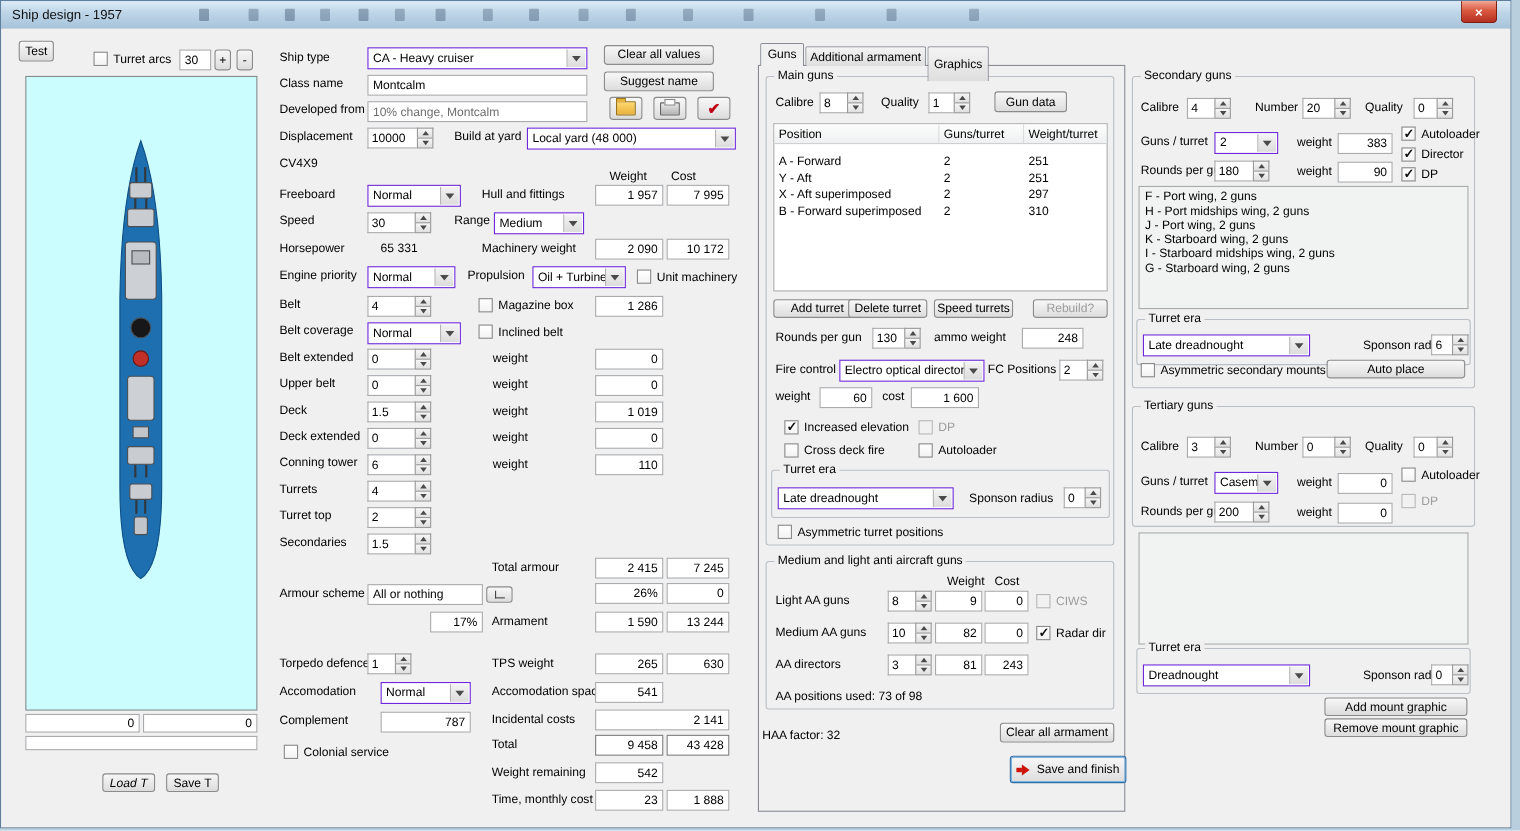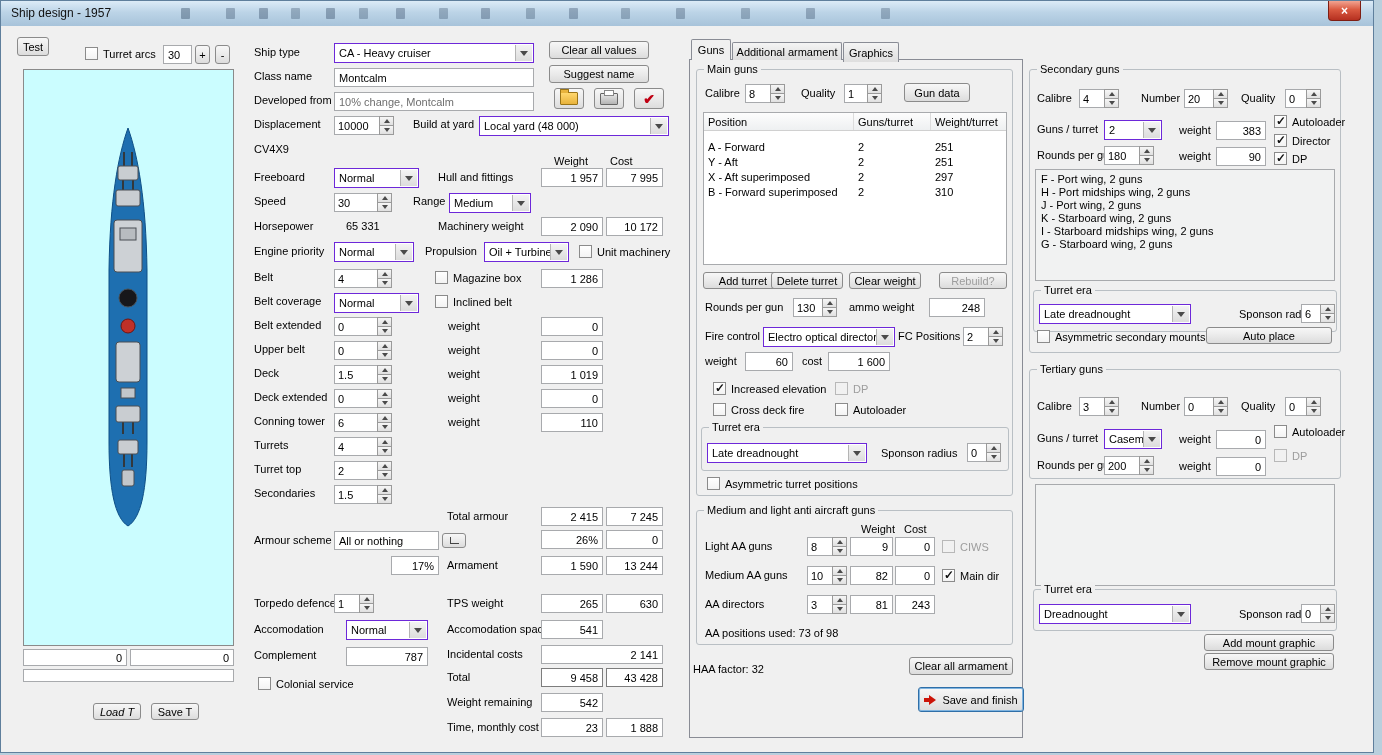--- a/index.html
+++ b/index.html
@@ -352,21 +352,21 @@
 
     <span class="l" style="left:446px;top:670px">Weight remaining</span>
     <div class="f" style="left:540px;top:667px;width:62px">542</div>
     <span class="l" style="left:446px;top:695px">Time, monthly cost</span>
     <div class="f" style="left:540px;top:692px;width:62px">23</div>
     <div class="f" style="left:605px;top:692px;width:57px">1 888</div>
 
     <div class="panel" style="left:688px;top:33px;width:334px;height:679px"></div>
     <div class="tab active" style="left:690px;top:13px;width:40px;height:21px">Guns</div>
     <div class="tab" style="left:731px;top:16px;width:110px;height:18px">Additional armament</div>
-    <div class="tab" style="left:842px;top:16px;width:56px;height:20px">Graphics</div>
+    <div class="tab" style="left:842px;top:16px;width:56px;height:32px">Graphics</div>
 
     <div class="g" style="left:695px;top:43px;width:317px;height:427px">
         <span class="gt">Main guns</span>
       </div>
     <span class="l" style="left:704px;top:61px">Calibre</span>
     <div class="s" style="left:744px;top:58px;width:40px">
         <span class="v">8</span>
         <span class="ud">
           <span class="u"></span>
           <span class="d"></span>
@@ -405,21 +405,21 @@
       </div>
       <div class="trw">
         <span class="td" style="width:150px">B - Forward superimposed</span>
         <span class="td" style="width:77px">2</span>
         <span class="td" style="width:75px">310</span>
       </div>
     </div>
 
     <div class="b" style="left:702px;top:246px;width:80px;height:17px">Add turret</div>
     <div class="b" style="left:770px;top:246px;width:72px;height:17px">Delete turret</div>
-    <div class="b" style="left:848px;top:246px;width:72px;height:17px">Clear weight</div>
+    <div class="b" style="left:848px;top:246px;width:72px;height:17px">Speed turrets</div>
     <div class="b dis" style="left:938px;top:246px;width:68px;height:17px">Rebuild?</div>
 
     <span class="l" style="left:704px;top:275px">Rounds per gun</span>
     <div class="s" style="left:792px;top:272px;width:44px">
         <span class="v">130</span>
         <span class="ud">
           <span class="u"></span>
           <span class="d"></span>
         </span>
       </div>
@@ -508,21 +508,21 @@
         <span class="v">10</span>
         <span class="ud">
           <span class="u"></span>
           <span class="d"></span>
         </span>
       </div>
     <div class="f" style="left:849px;top:540px;width:43px">82</div>
     <div class="f" style="left:894px;top:540px;width:40px">0</div>
     <div class="k ck" style="left:941px;top:543px">
         <span class="bx"></span>
-        <span>Main dir</span>
+        <span>Radar dir</span>
       </div>
 
     <span class="l" style="left:704px;top:572px">AA directors</span>
     <div class="s" style="left:806px;top:569px;width:40px">
         <span class="v">3</span>
         <span class="ud">
           <span class="u"></span>
           <span class="d"></span>
         </span>
       </div>

